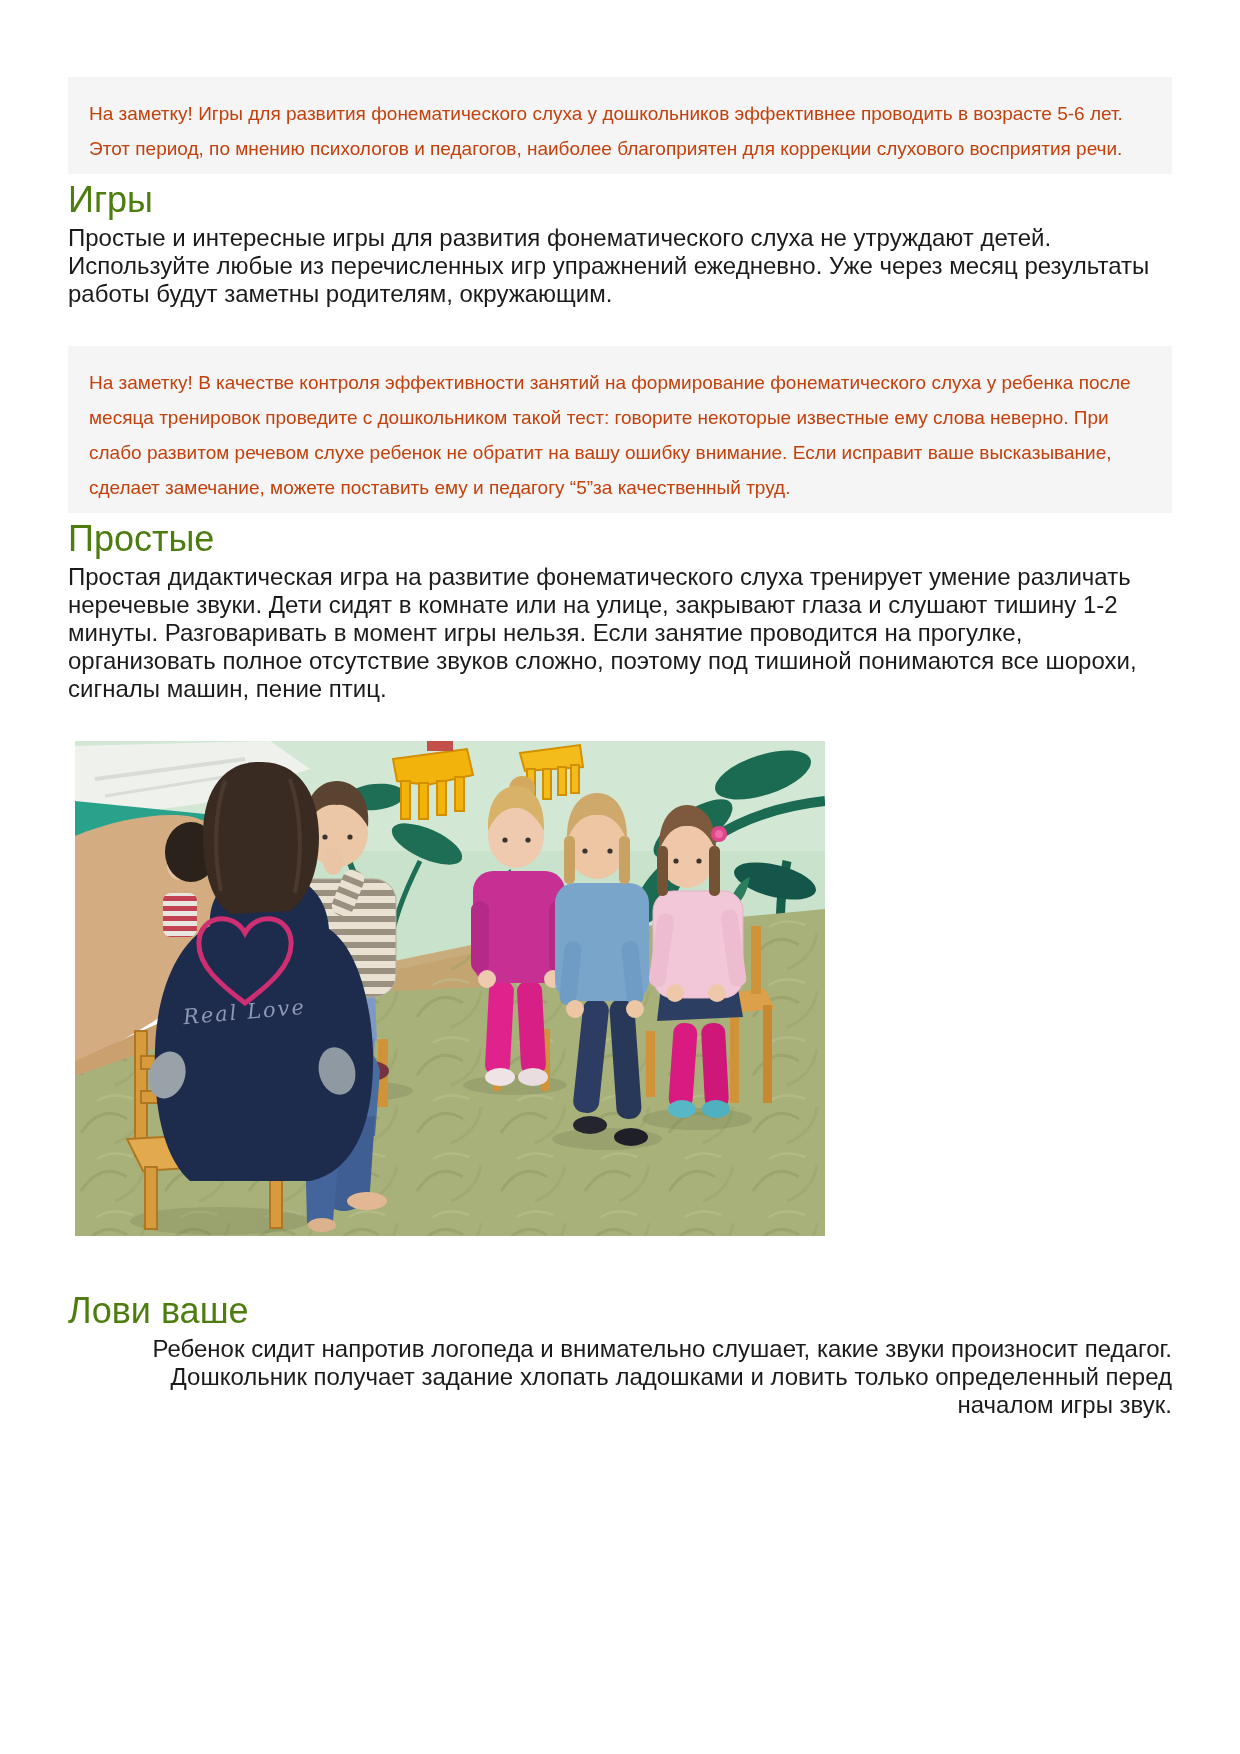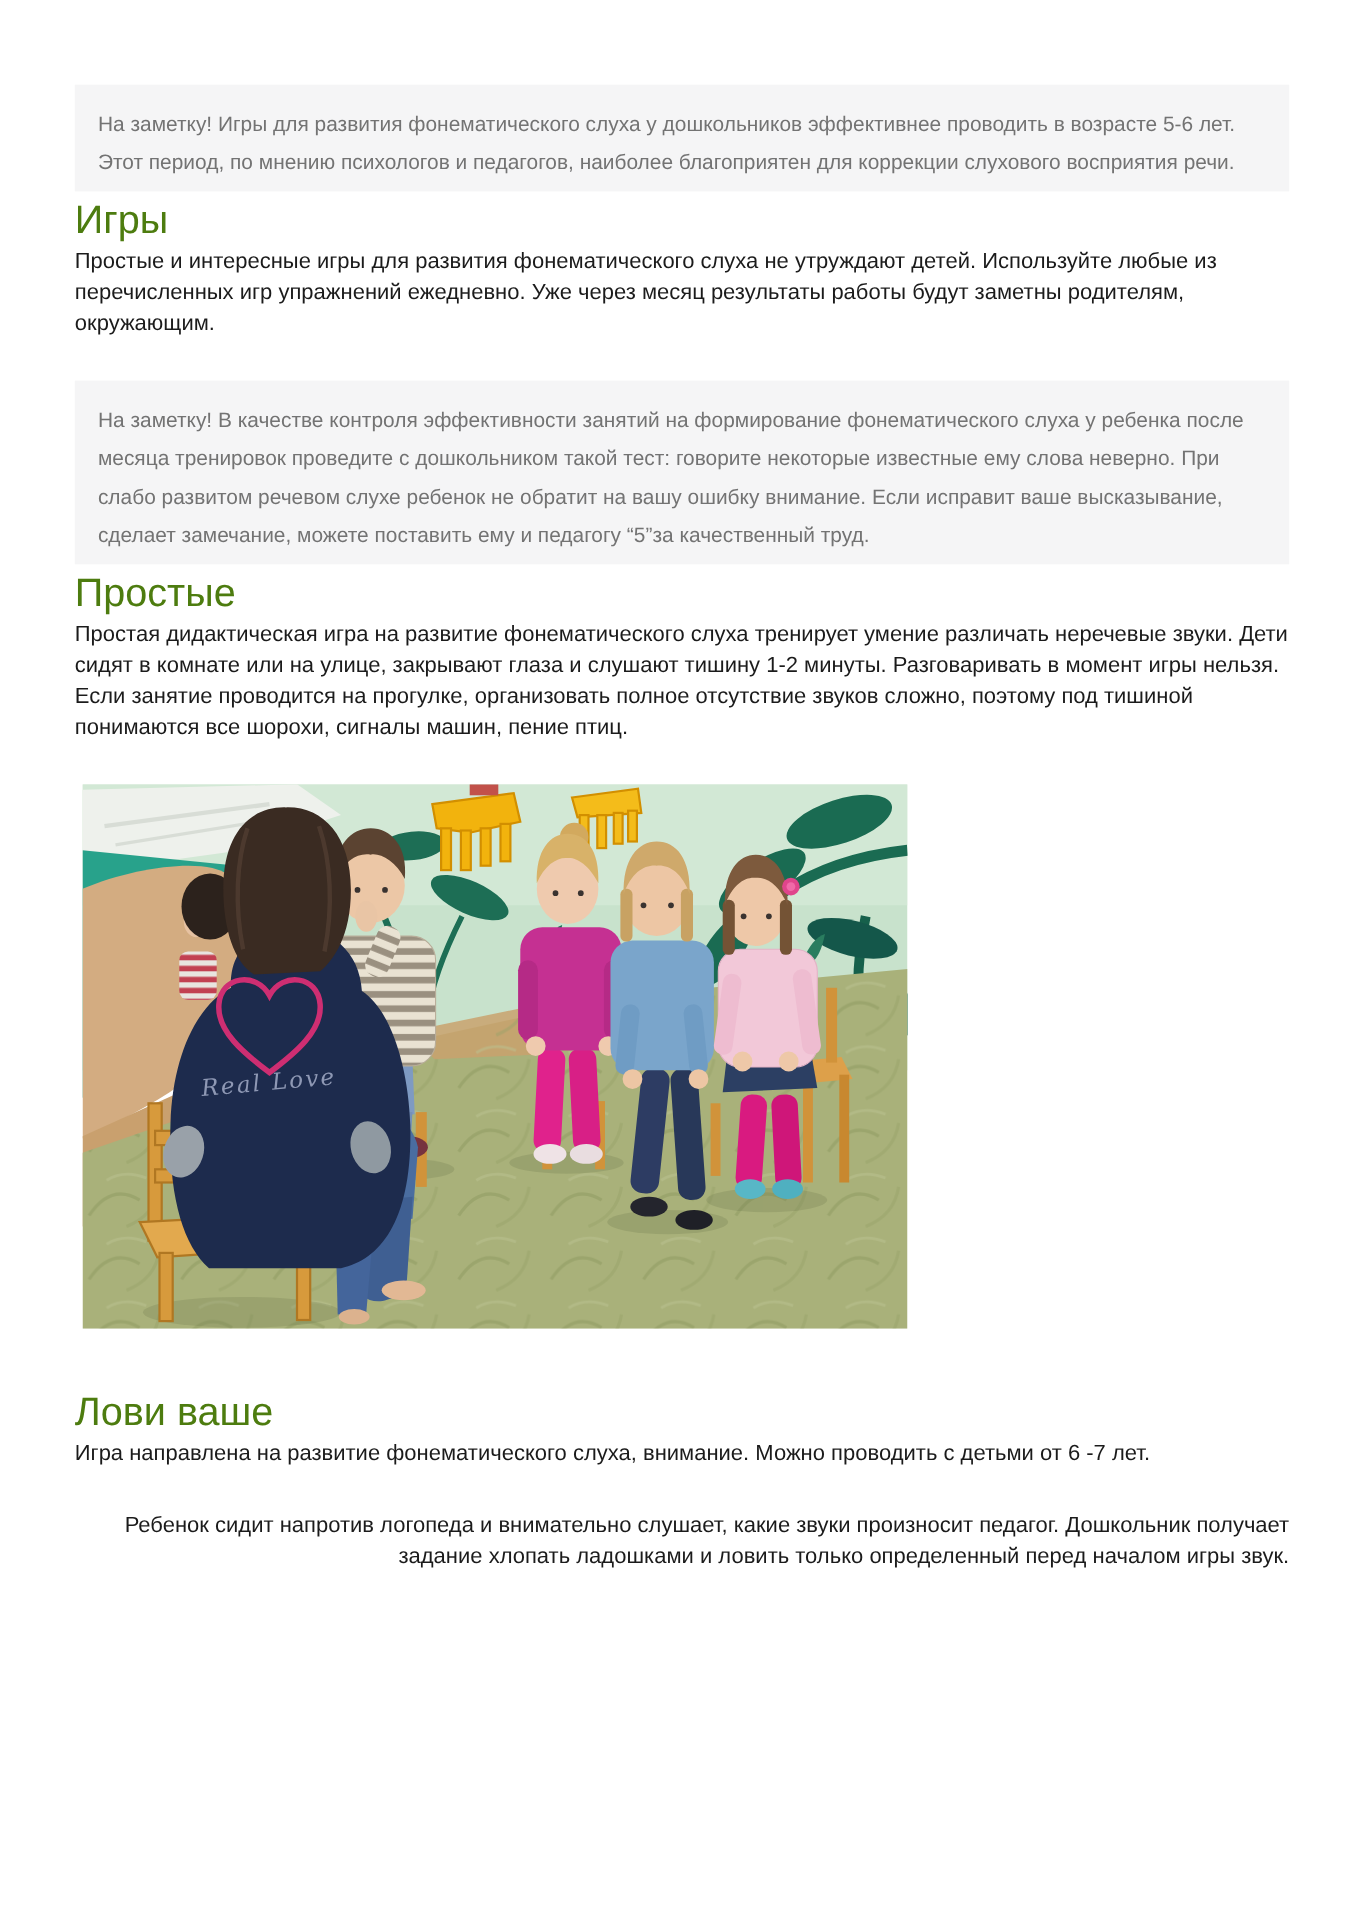--- a/index.html
+++ b/index.html
@@ -1,21 +1,21 @@
 <!DOCTYPE html>
 <html><head>
 <meta charset="utf-8">
 <style>
   html,body { margin:0; padding:0; background:#ffffff; }
   body { width:1240px; font-family:"Liberation Sans","DejaVu Sans",sans-serif; }
   .page { width:1240px; height:1754px; box-sizing:border-box; padding:77px 68px 0 68px; overflow:hidden; background:#fff; }
-  .note { background:#f5f5f6; color:#737373; font-size:19px; line-height:35px; padding:19px 26px 8px 21px; margin:0 0 5px 0; }
+  .note { background:#f5f5f6; color:#c2410c; font-size:19px; line-height:35px; padding:19px 26px 8px 21px; margin:0 0 5px 0; }
   .note p { margin:0; }
   h1.section-heading { font-size:36px; line-height:42px; font-weight:400; color:#4d7c0f; margin:0 0 3px 0; }
-  p.body-par { font-size:20px; line-height:28px; color:#1b1b1b; margin:0 0 38px 0; }
+  p.body-par { font-size:24px; line-height:28px; color:#1b1b1b; margin:0 0 38px 0; }
   .par-games { margin-bottom:33px; }
   .par-silence-2 { margin-bottom:33px; }
   .par-catch-1 { margin-bottom:42px; }
   .par-catch-2 { margin-bottom:0;text-align:right; }
   figure.photo { margin:0 0 54px 7px; width:750px; height:495px; }
   figure.photo svg { display:block; }
 </style>
 </head>
 <body>
 
@@ -228,16 +228,15 @@
         <text x="170" y="278" text-anchor="middle" font-family="'DejaVu Serif',serif" font-style="italic" font-size="21" letter-spacing="2" fill="#8e98b4" transform="rotate(-5 170 278)">Real Love</text>
 
         <path d="M128,95 C128,42 155,20 185,21 C218,20 244,46 244,96 C244,138 228,160 216,170 L156,173 C138,162 128,132 128,95 Z" fill="#3a2b22"></path>
         <path d="M150,40 C140,70 138,110 146,150" stroke="#544033" stroke-width="4" fill="none" opacity="0.7"></path>
         <path d="M215,38 C226,70 228,112 220,152" stroke="#544033" stroke-width="4" fill="none" opacity="0.7"></path>
       </g>
     </svg>
   </figure>
 
   <h1 class="section-heading">Лови ваше</h1>
-  <p class="body-par par-catch-1">Игра направлена на развитие фонематического слуха, внимание. Можно проводить с детьми от 6 -7 лет.</p>
   <p class="body-par par-catch-2">Ребенок сидит напротив логопеда и внимательно слушает, какие звуки произносит педагог. Дошкольник получает задание хлопать ладошками и ловить только определенный перед началом игры звук.</p>
 
 </div>
 
 </body></html>

